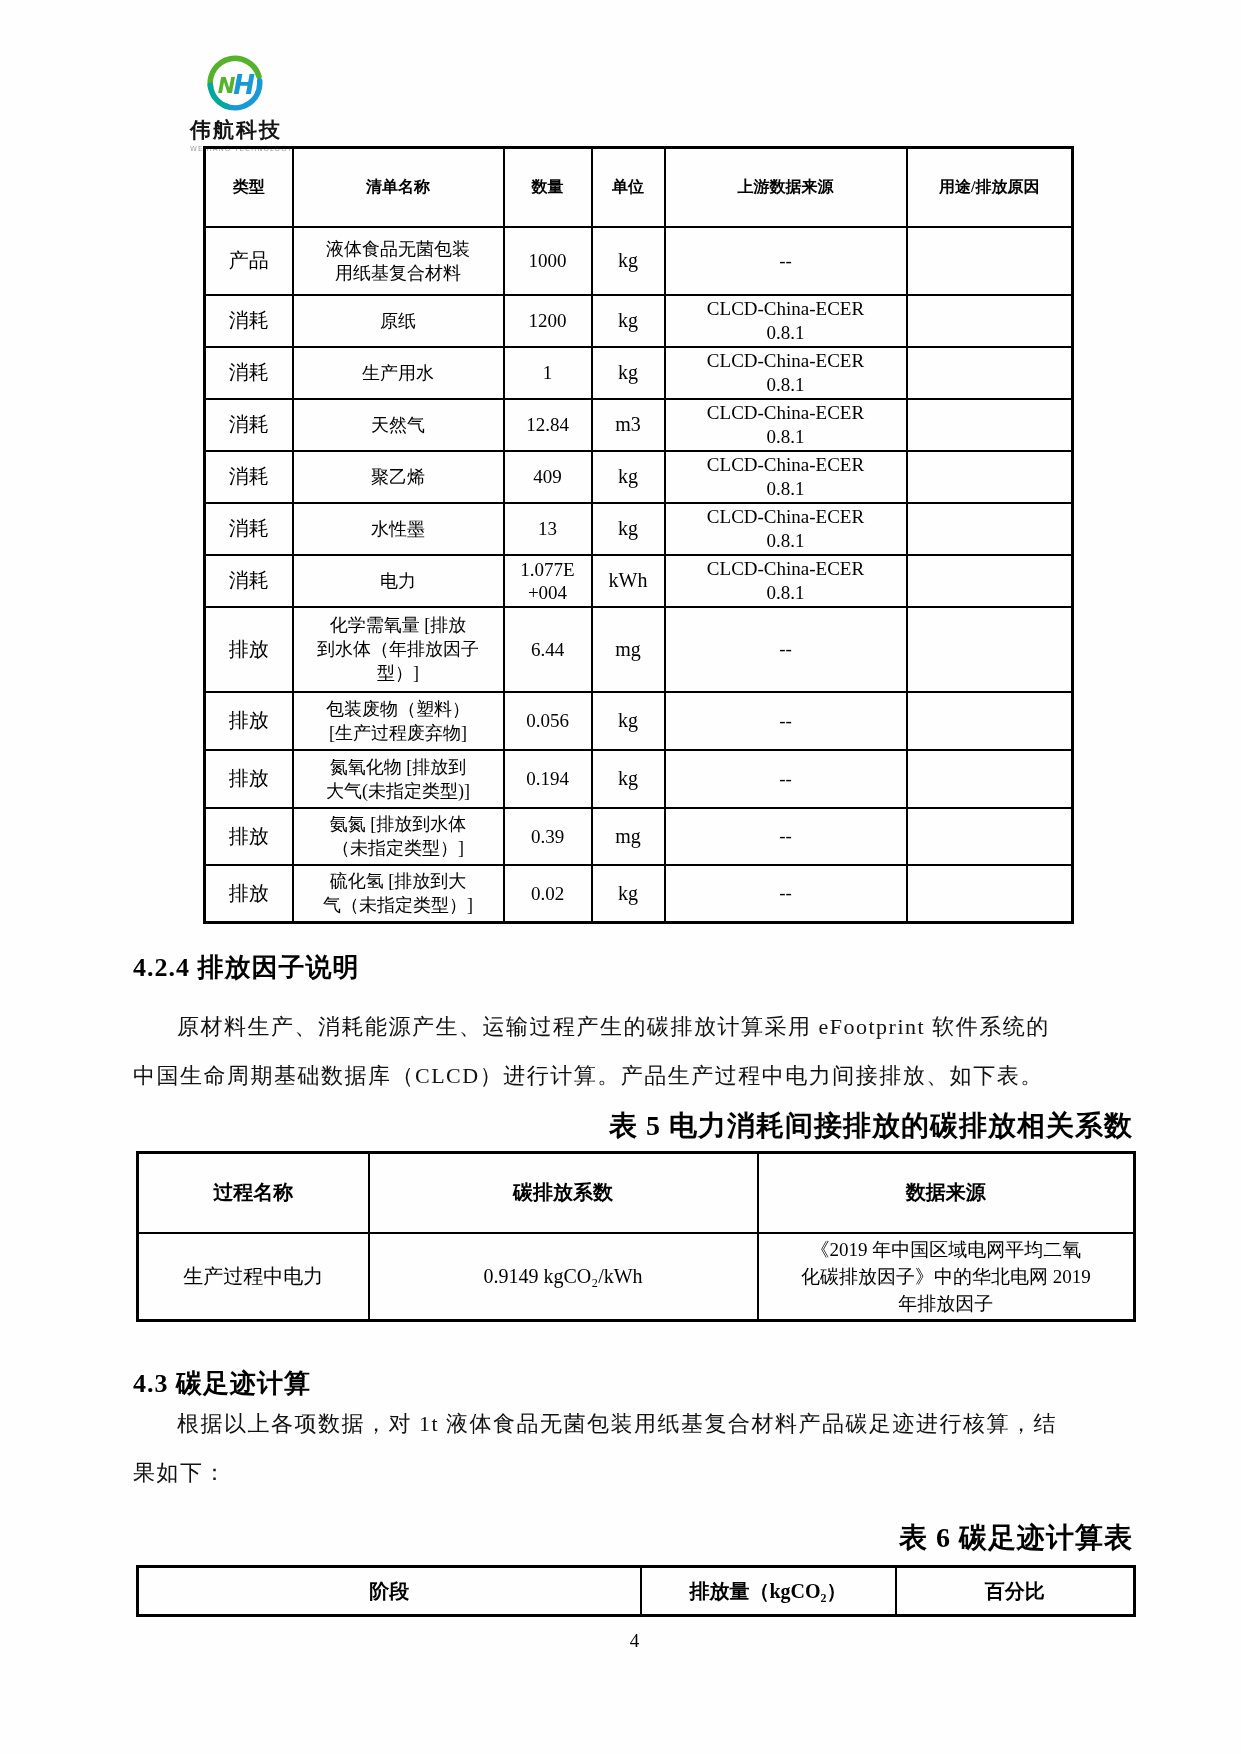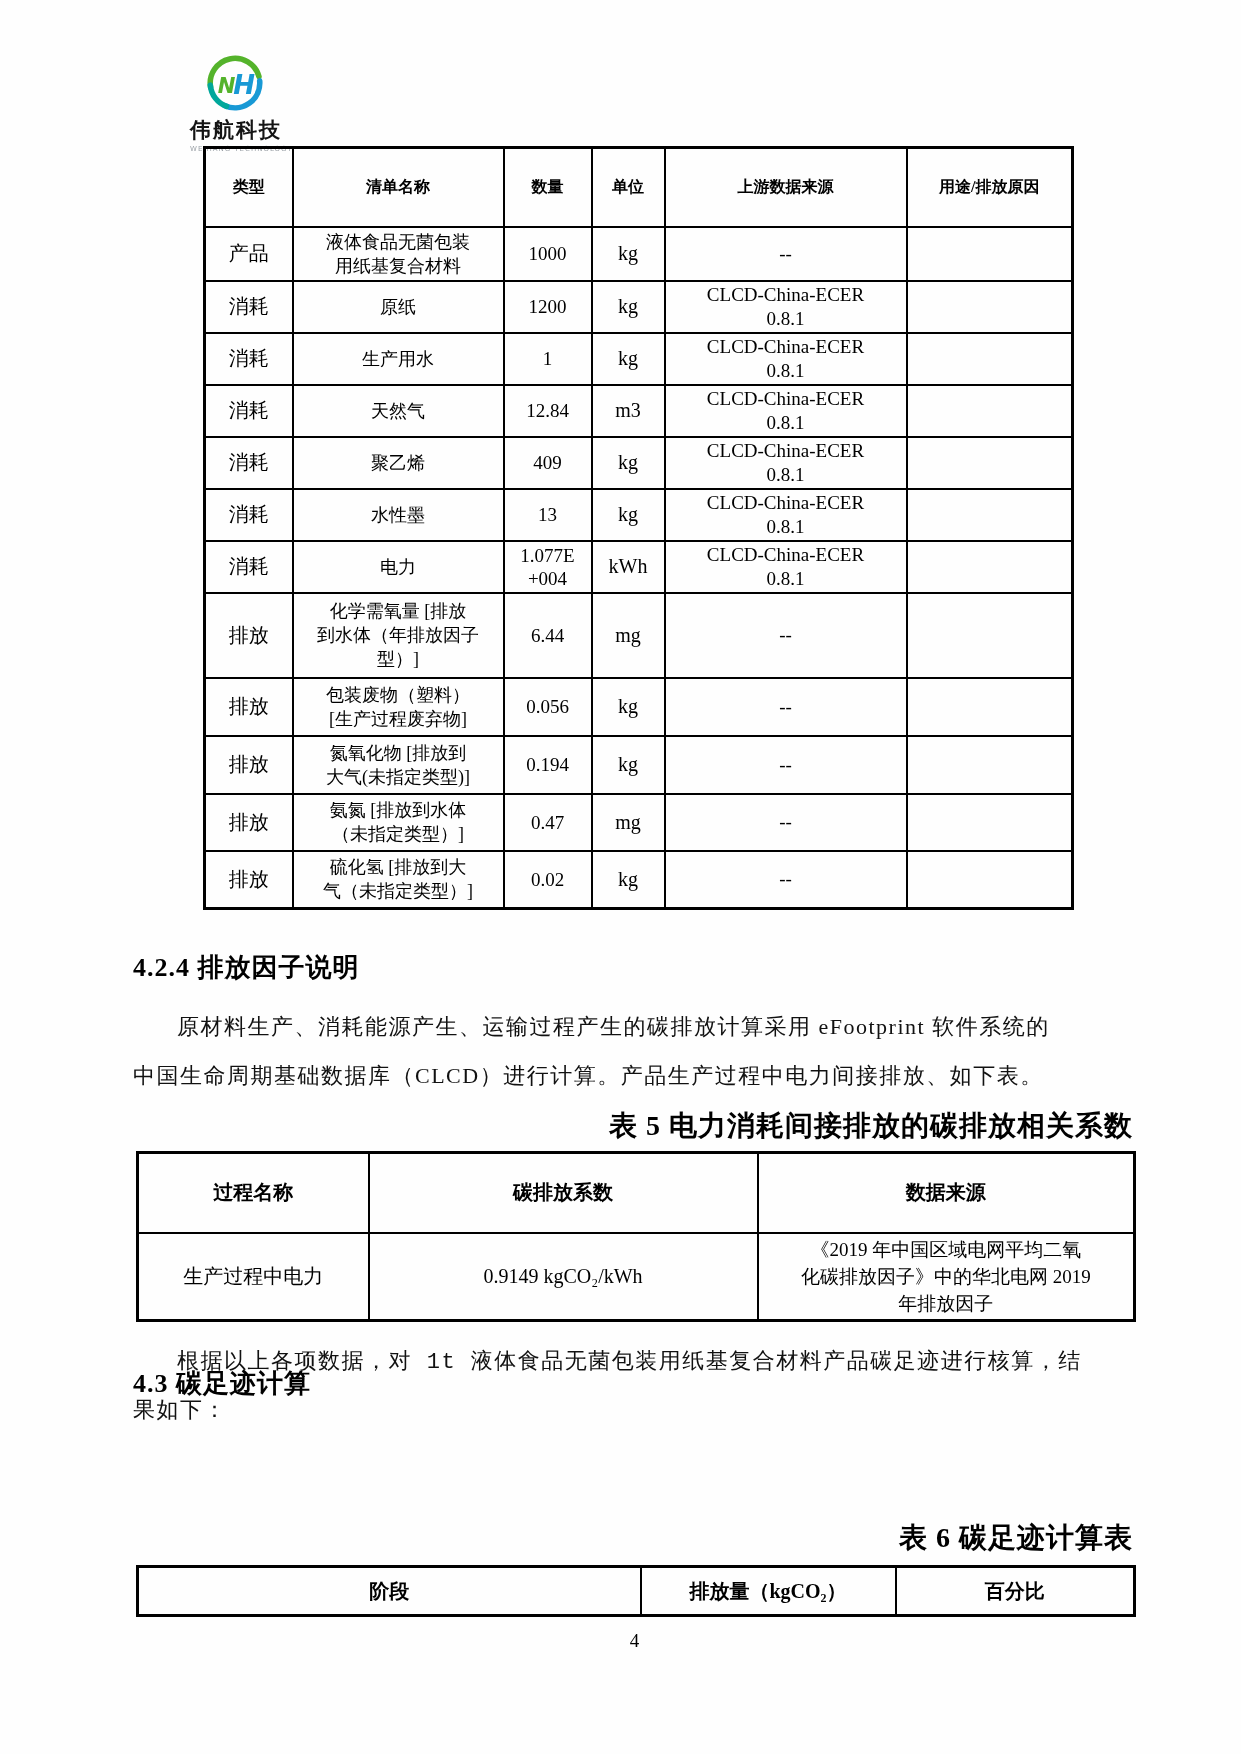--- a/index.html
+++ b/index.html
@@ -47,21 +47,21 @@
   .h424 { top:950px; }
   .h43  { top:1366px; }
 
   
   .par {
     position:absolute; left:133px; width:990px; font-size:22px;
     line-height:49px; letter-spacing:1.5px; text-indent:2em;
     white-space:pre-line; color:#111;
   }
   .par1 { top:1002px; }
-  .par2 { top:1338px;font-family:Liberation Mono, monospace; }
+  .par2 { top:1399px; }
 
   
   .tbl-title {
     position:absolute; left:136px; width:997px; text-align:right;
     font-weight:bold; font-size:28px; letter-spacing:1px;
   }
   .t5-title { top:1107px; }
   .t6-title { top:1519px; }
 
   
@@ -107,21 +107,21 @@
       <tr style="height:79px">
         <th>类型</th>
         <th>清单名称</th>
         <th>数量</th>
         <th>单位</th>
         <th>上游数据来源</th>
         <th>用途/排放原因</th>
       </tr>
     </thead>
     <tbody>
-      <tr style="height:54px">
+      <tr style="height:68px">
         <td>产品</td>
         <td class="nm">液体食品无菌包装
 用纸基复合材料</td>
         <td class="qty">1000</td>
         <td>kg</td>
         <td class="src">--</td>
         <td></td>
       </tr>
       <tr style="height:50px">
         <td>消耗</td>
@@ -203,21 +203,21 @@
 大气(未指定类型)]</td>
         <td class="qty">0.194</td>
         <td>kg</td>
         <td class="src">--</td>
         <td></td>
       </tr>
       <tr style="height:57px">
         <td>排放</td>
         <td class="nm">氨氮 [排放到水体
 （未指定类型）]</td>
-        <td class="qty">0.47</td>
+        <td class="qty">0.39</td>
         <td>mg</td>
         <td class="src">--</td>
         <td></td>
       </tr>
       <tr style="height:58px">
         <td>排放</td>
         <td class="nm">硫化氢 [排放到大
 气（未指定类型）]</td>
         <td class="qty">0.02</td>
         <td>kg</td>

